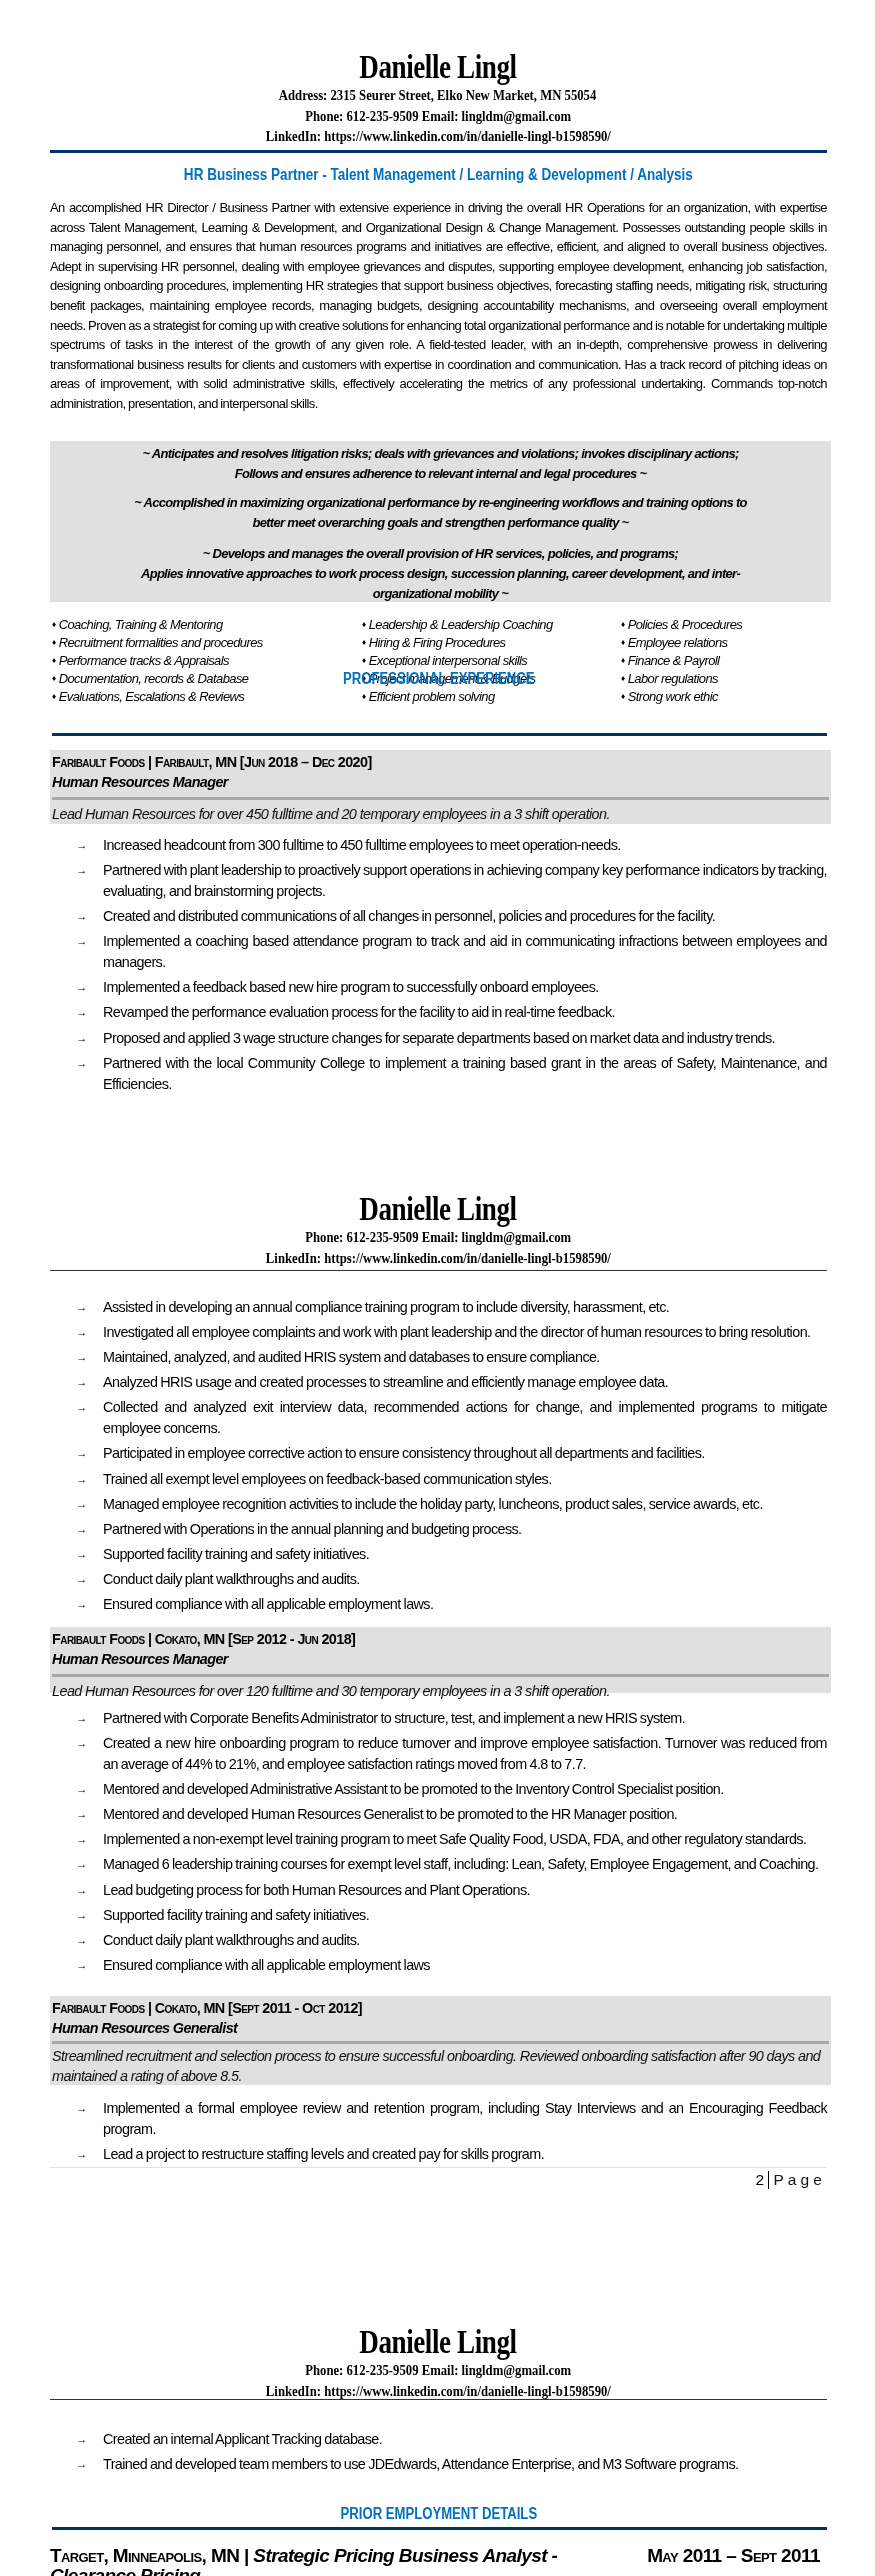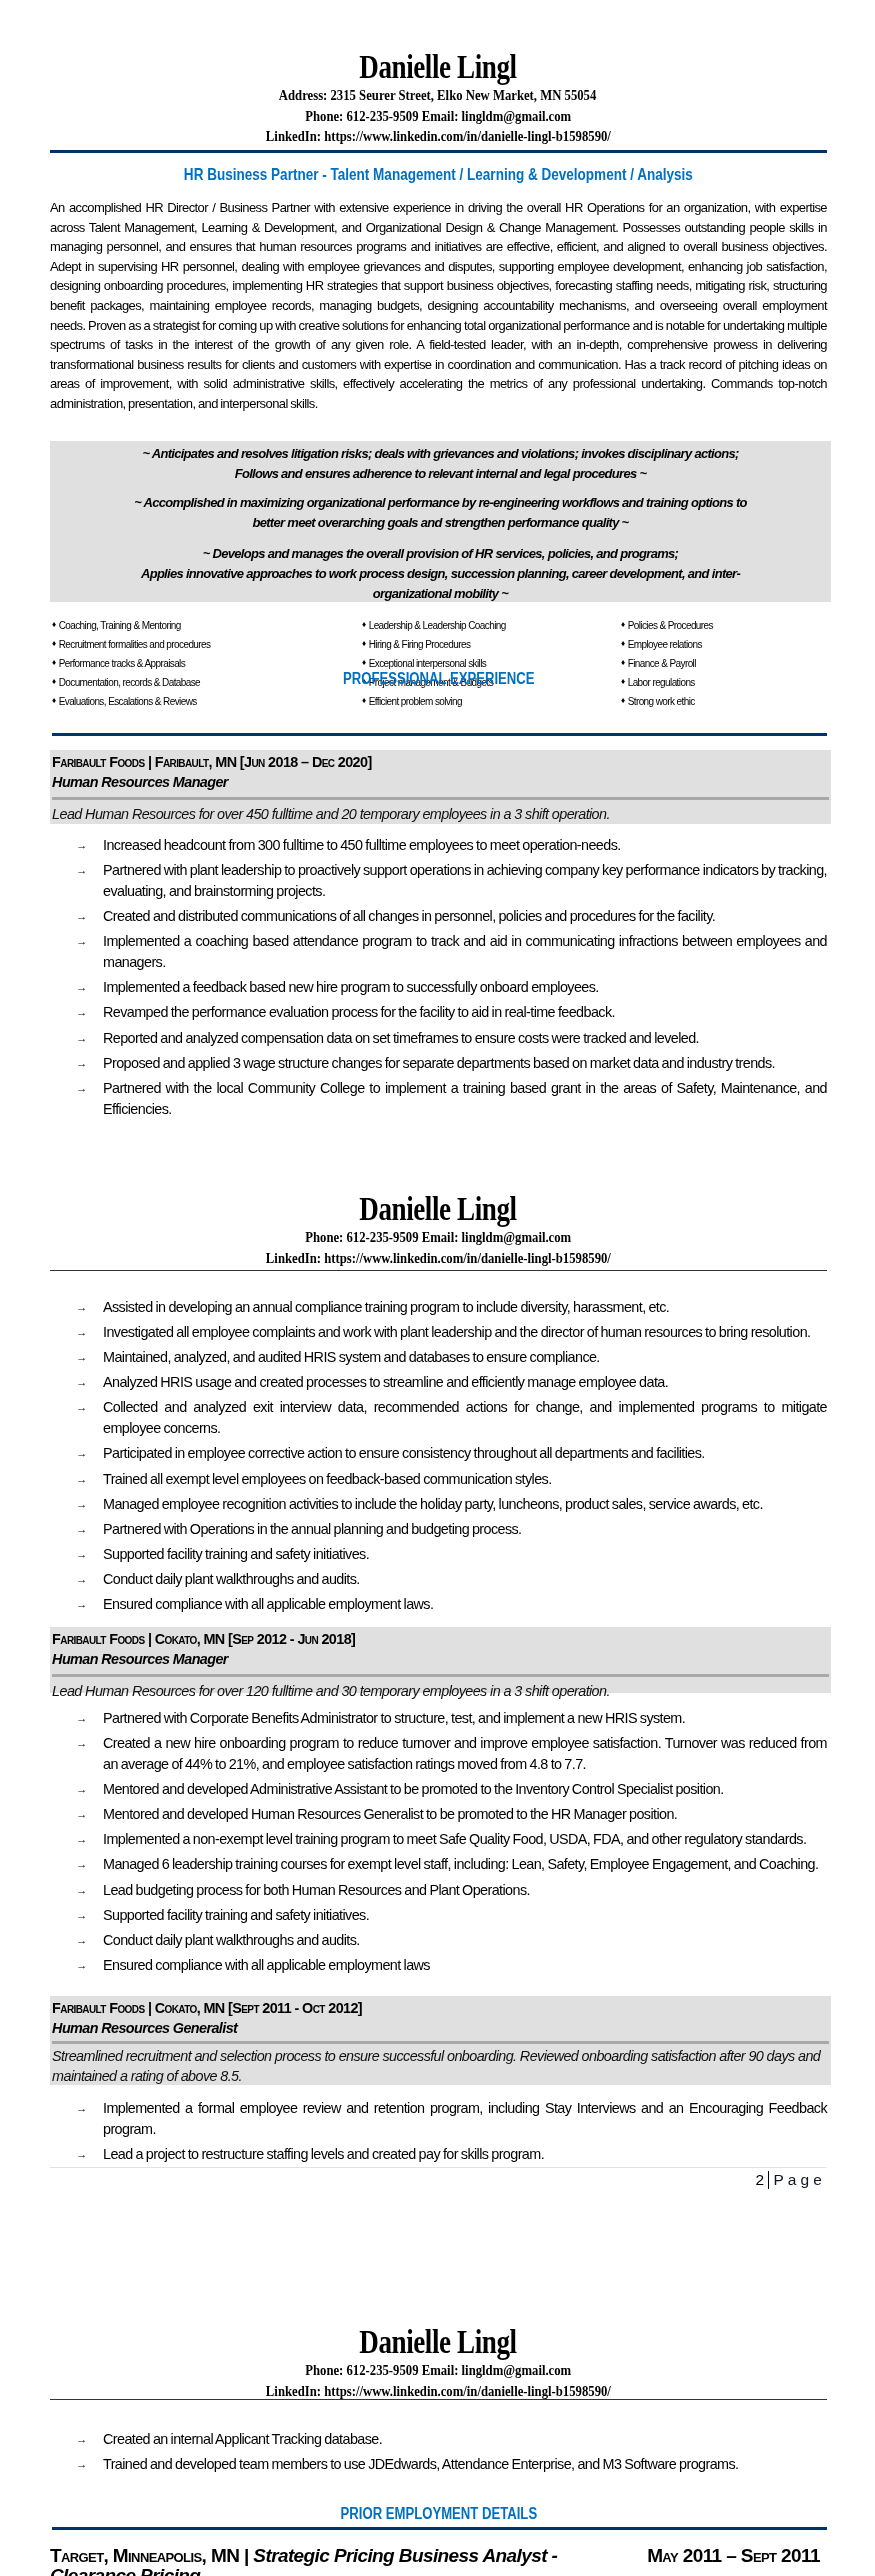--- a/index.html
+++ b/index.html
@@ -19,21 +19,21 @@
 
   .sec-title { position: absolute; left: 50px; width: 777px; text-align: center; color: #0070C0; font-weight: bold; font-size: 16px; }
   .sec-title span { display: inline-block; transform: scaleX(0.82); white-space: nowrap; }
 
   .para { font-size: 13px; line-height: 19.6px; text-align: justify; letter-spacing: -0.6px; word-spacing: -0.5px; }
 
   .graybox { position: absolute; left: 50px; width: 781px; background: #e0e0e0; }
   .tag { text-align: center; font-style: italic; font-weight: bold; font-size: 13px; line-height: 20px; letter-spacing: -0.7px; padding: 0 10.3px; }
 
   .skills { position: absolute; left: 52px; width: 773px; display: flex; }
-  .skills .col { font-size: 10px; line-height: 18px; letter-spacing: -0.6px; }
+  .skills .col { font-style: italic; font-size: 13px; line-height: 18px; letter-spacing: -0.6px; }
   .skills .col div::before { content: "\2666"; font-size: 8.2px; font-style: normal; margin-right: 3.1px; vertical-align: 2.1px; }
 
   .jobbox { position: absolute; left: 50px; width: 781px; background: #e0e0e0; padding: 2.1px 2.1px; }
   .jobbox .co { font-weight: bold; font-size: 14.4px; line-height: 20.6px; font-variant: small-caps; letter-spacing: -0.6px; }
   .jobbox .title { font-weight: bold; font-style: italic; font-size: 14.4px; line-height: 19.6px; letter-spacing: -0.6px; }
   .jobbox .sep { height: 2.6px; background: #a8a8a8; margin: 5.2px 0 5.2px 0; }
   .jobbox .desc { font-style: italic; font-size: 14.4px; line-height: 19.6px; letter-spacing: -0.6px; color: #111; }
 
   .bullets { position: absolute; left: 76px; width: 751px; }
   .bullets li { list-style: none; position: relative; padding-left: 27px; font-size: 14.4px; line-height: 21px; margin-bottom: 4.1px; text-align: justify; letter-spacing: -0.6px; word-spacing: -0.5px; }
@@ -118,21 +118,20 @@
     <div class="desc">Lead Human Resources for over 450 fulltime and 20 temporary employees in a 3 shift operation.</div>
   </div>
 
   <ul class="bullets" style="top:835px;">
     <li>Increased headcount from 300 fulltime to 450 fulltime employees to meet operation-needs.</li>
     <li>Partnered with plant leadership to proactively support operations in achieving company key performance indicators by tracking, evaluating, and brainstorming projects.</li>
     <li>Created and distributed communications of all changes in personnel, policies and procedures for the facility.</li>
     <li>Implemented a coaching based attendance program to track and aid in communicating infractions between employees and managers.</li>
     <li>Implemented a feedback based new hire program to successfully onboard employees.</li>
     <li>Revamped the performance evaluation process for the facility to aid in real-time feedback.</li>
-    <li>Reported and analyzed compensation data on set timeframes to ensure costs were tracked and leveled.</li>
     <li>Proposed and applied 3 wage structure changes for separate departments based on market data and industry trends.</li>
     <li>Partnered with the local Community College to implement a training based grant in the areas of Safety, Maintenance, and Efficiencies.</li>
   </ul>
 </div>
 
 <div class="page" style="top:0;">
   <div class="hdr" style="position:absolute; top:1191px; left:0; width:876px;">
     <div class="row"><span class="name">Danielle Lingl</span></div>
     <div class="row"><span class="line">Phone: 612-235-9509 Email: lingldm@gmail.com</span></div>
     <div class="row"><span class="line">LinkedIn: https://www.linkedin.com/in/danielle-lingl-b1598590/</span></div>

